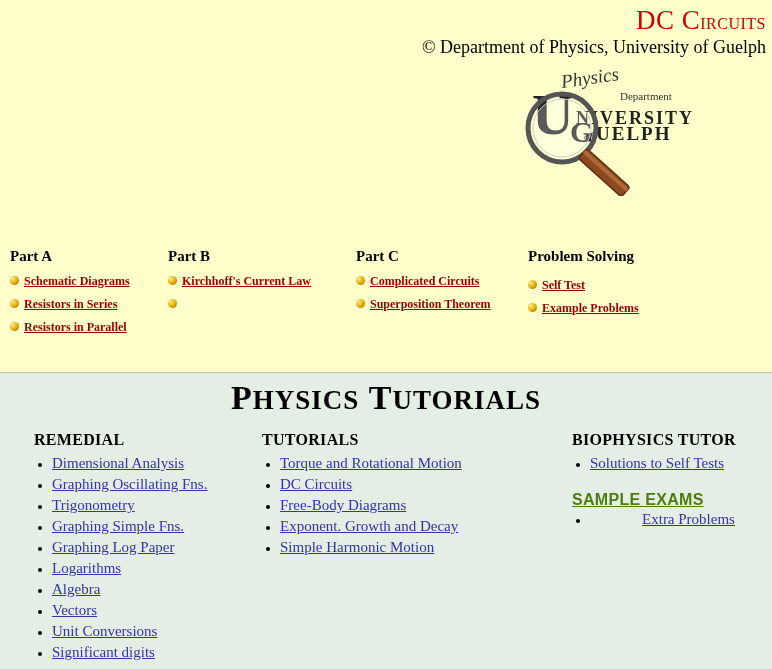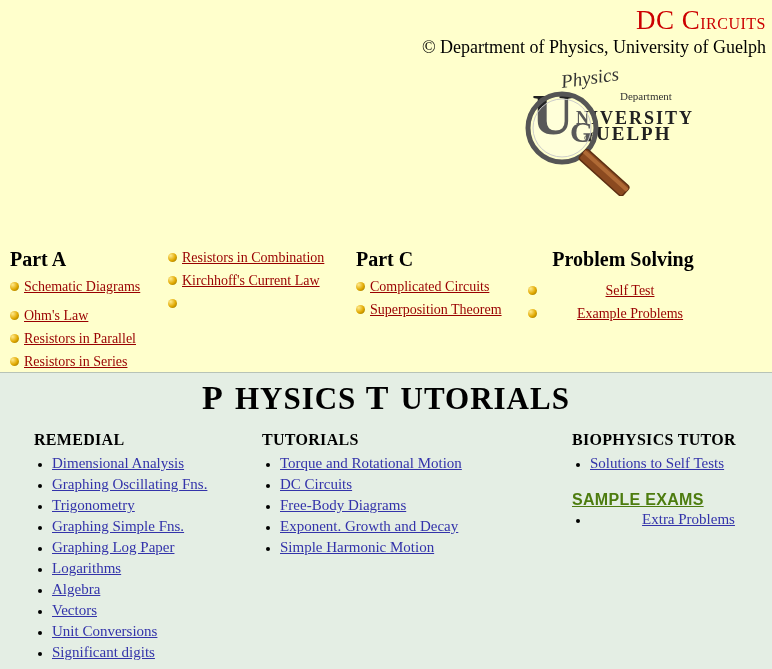--- a/index.html
+++ b/index.html
@@ -64,21 +64,21 @@
     left: 0;
     width: 772px;
   }
   .col {
     position: absolute;
     top: 0;
   }
   .col-head {
     font-family: "Liberation Serif", serif;
     font-weight: bold;
-    font-size: 20px;
+    font-size: 15px;
     color: #000000;
     margin: 0 0 6px 0;
     white-space: nowrap;
   }
   .linkrow {
     position: relative;
     padding-left: 14px;
     margin-bottom: 4px;
     white-space: nowrap;
     line-height: 18px;
@@ -88,22 +88,22 @@
     left: 0;
     top: 5px;
     width: 9px;
     height: 9px;
     border-radius: 50%;
     background: radial-gradient(circle at 30% 30%, #ffe98a 0%, #e0a800 55%, #8a6a00 100%);
     display: inline-block;
   }
   .linkrow a {
     font-family: "Liberation Serif", serif;
-    font-size: 14px;
-    font-weight: normal;
+    font-size: 12px;
+    font-weight: bold;
     color: #990000;
     text-decoration: underline;
   }
 
   
   .bottom-panel {
     position: relative;
     width: 772px;
     height: 297px;
     background: #e4eee4;
@@ -112,21 +112,21 @@
   }
   .tut-title {
     text-align: center;
     margin: 6px 0 0 0;
     font-family: "Liberation Serif", serif;
     font-size: 34px;
     font-weight: bold;
     color: #000000;
     letter-spacing: 1px;
   }
-  .tut-title .sc { font-size: 31px; margin-left: 11px; }
+  .tut-title .sc { font-size: 27px; }
 
   .tut-cols {
     position: absolute;
     top: 58px;
     left: 0;
     width: 772px;
     height: 238px;
   }
   .tcol { position: absolute; top: 0; }
   .tcol h3 {
@@ -201,38 +201,37 @@
         <rect x="60" y="88" width="58" height="4" fill="#b06a35"></rect>
       </g>
     </svg>
   </div>
 
   <div class="columns">
 
     <div class="col" style="left:10px; width:150px;">
       <div class="col-head">Part A</div>
       <div class="linkrow"><span class="bullet"></span><a href="#">Schematic Diagrams</a></div>
-      <div class="linkrow" style="margin-top:10px;"><span class="bullet"></span><a href="#">Ohm's Law</a></div>
+      <div class="linkrow"><span class="bullet"></span><a href="#">Resistors in Series</a></div>
       <div class="linkrow"><span class="bullet"></span><a href="#">Resistors in Parallel</a></div>
-      <div class="linkrow"><span class="bullet"></span><a href="#">Resistors in Series</a></div>
     </div>
 
     <div class="col" style="left:168px; width:185px;">
-      <div class="linkrow"><span class="bullet"></span><a href="#">Resistors in Combination</a></div>
+      <div class="col-head">Part B</div>
       <div class="linkrow" style=""><span class="bullet"></span><a href="#">Kirchhoff's Current Law</a></div>
       <div class="linkrow"><span class="bullet"></span></div>
     </div>
 
     <div class="col" style="left:356px; width:170px;">
       <div class="col-head">Part C</div>
       <div class="linkrow"><span class="bullet"></span><a href="#">Complicated Circuits</a></div>
       <div class="linkrow"><span class="bullet"></span><a href="#">Superposition Theorem</a></div>
     </div>
 
-    <div class="col" style="left:528px; width:190px;text-align:center;">
+    <div class="col" style="left:528px; width:190px;">
       <div class="col-head">Problem Solving</div>
       <div class="linkrow" style="margin-top:10px;"><span class="bullet"></span><a href="#">Self Test</a></div>
       <div class="linkrow"><span class="bullet"></span><a href="#">Example Problems</a></div>
     </div>
 
   </div>
 </div>
 
 <div class="bottom-panel">
 

